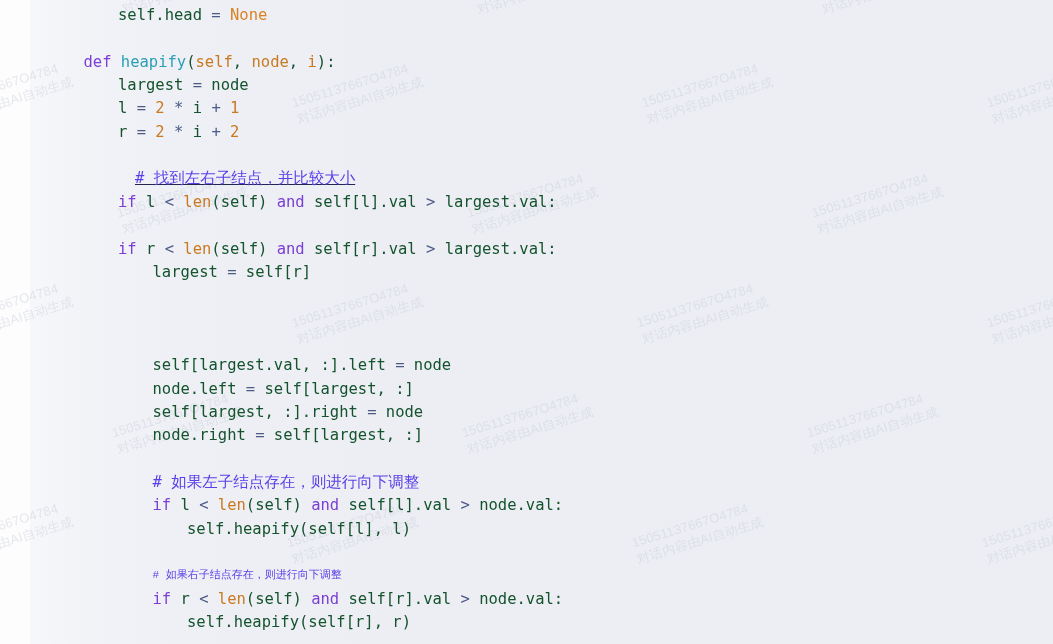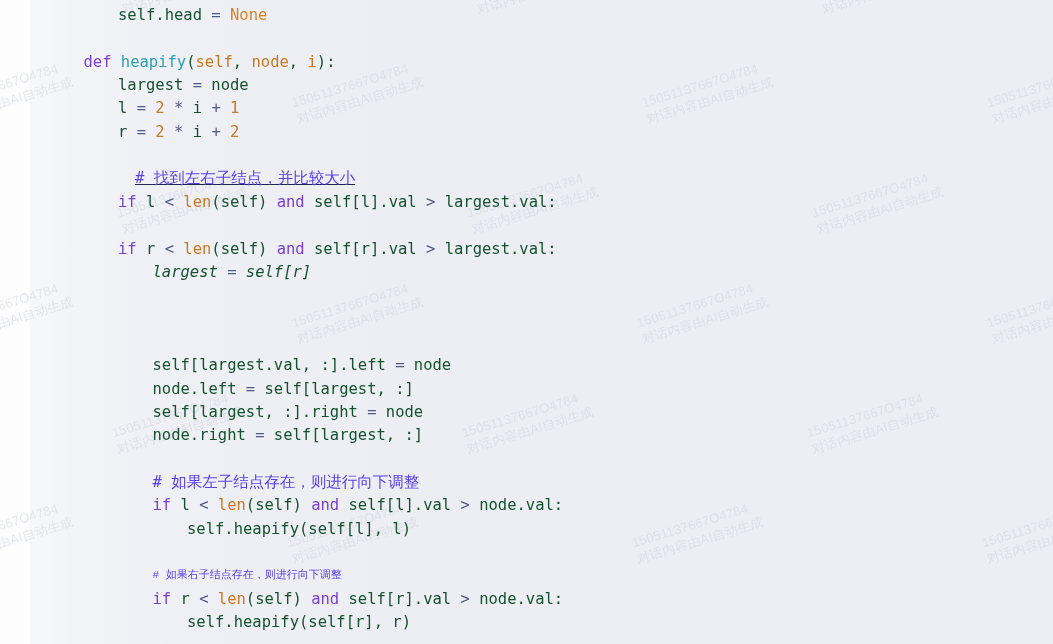--- a/index.html
+++ b/index.html
@@ -206,21 +206,21 @@
       <div class="line" style="position: absolute; left: 118px; top: 4px; font-size: 15.5px; line-height: 23.35px;"><span class="t-plain">self.head </span><span class="t-op">=</span><span class="t-plain"> </span><span class="t-const">None</span></div>
       <div class="line" style="position: absolute; left: 49px; top: 27.35px; font-size: 15.5px; line-height: 23.35px;">&nbsp;</div>
       <div class="line" style="position: absolute; left: 83.5px; top: 50.7px; font-size: 15.5px; line-height: 23.35px;"><span class="t-kw">def</span><span class="t-plain"> </span><span class="t-fn">heapify</span><span class="t-plain">(</span><span class="t-param">self</span><span class="t-plain">, </span><span class="t-param">node</span><span class="t-plain">, </span><span class="t-param">i</span><span class="t-plain">):</span></div>
       <div class="line" style="position: absolute; left: 118px; top: 74.05px; font-size: 15.5px; line-height: 23.35px;"><span class="t-plain">largest </span><span class="t-op">=</span><span class="t-plain"> node</span></div>
       <div class="line" style="position: absolute; left: 118px; top: 97.4px; font-size: 15.5px; line-height: 23.35px;"><span class="t-plain">l </span><span class="t-op">=</span><span class="t-plain"> </span><span class="t-num">2</span><span class="t-plain"> </span><span class="t-op">*</span><span class="t-plain"> i </span><span class="t-op">+</span><span class="t-plain"> </span><span class="t-num">1</span></div>
       <div class="line" style="position: absolute; left: 118px; top: 120.75px; font-size: 15.5px; line-height: 23.35px;"><span class="t-plain">r </span><span class="t-op">=</span><span class="t-plain"> </span><span class="t-num">2</span><span class="t-plain"> </span><span class="t-op">*</span><span class="t-plain"> i </span><span class="t-op">+</span><span class="t-plain"> </span><span class="t-num">2</span></div>
       <div class="line" style="position: absolute; left: 49px; top: 144.1px; font-size: 15.5px; line-height: 23.35px;">&nbsp;</div>
       <div class="line" style="position: absolute; left: 135px; top: 167.45px; font-size: 15.5px; line-height: 23.35px; text-decoration: underline;"><span class="t-comment"># 找到左右子结点，并比较大小</span></div>
       <div class="line" style="position: absolute; left: 118px; top: 190.8px; font-size: 15.5px; line-height: 23.35px;"><span class="t-kw">if</span><span class="t-plain"> l </span><span class="t-op">&lt;</span><span class="t-plain"> </span><span class="t-builtin">len</span><span class="t-plain">(self) </span><span class="t-kw">and</span><span class="t-plain"> self[l].val </span><span class="t-op">&gt;</span><span class="t-plain"> largest.val:</span></div>
       <div class="line" style="position: absolute; left: 118px; top: 237.5px; font-size: 15.5px; line-height: 23.35px;"><span class="t-kw">if</span><span class="t-plain"> r </span><span class="t-op">&lt;</span><span class="t-plain"> </span><span class="t-builtin">len</span><span class="t-plain">(self) </span><span class="t-kw">and</span><span class="t-plain"> self[r].val </span><span class="t-op">&gt;</span><span class="t-plain"> largest.val:</span></div>
-      <div class="line" style="position: absolute; left: 152.5px; top: 260.85px; font-size: 15.5px; line-height: 23.35px; font-style: italic;"><span class="t-plain">largest </span><span class="t-op">=</span><span class="t-plain"> self[r]</span></div>
+      <div class="line" style="position: absolute; left: 152.5px; top: 260.85px; font-size: 15.5px; line-height: 23.35px;"><span class="t-plain">largest </span><span class="t-op">=</span><span class="t-plain"> self[r]</span></div>
       <div class="line" style="position: absolute; left: 49px; top: 284.2px; font-size: 15.5px; line-height: 23.35px;">&nbsp;</div>
       <div class="line" style="position: absolute; left: 152.5px; top: 354.25px; font-size: 15.5px; line-height: 23.35px;"><span class="t-plain">self[largest.val, :].left </span><span class="t-op">=</span><span class="t-plain"> node</span></div>
       <div class="line" style="position: absolute; left: 152.5px; top: 377.6px; font-size: 15.5px; line-height: 23.35px;"><span class="t-plain">node.left </span><span class="t-op">=</span><span class="t-plain"> self[largest, :]</span></div>
       <div class="line" style="position: absolute; left: 152.5px; top: 400.95px; font-size: 15.5px; line-height: 23.35px;"><span class="t-plain">self[largest, :].right </span><span class="t-op">=</span><span class="t-plain"> node</span></div>
       <div class="line" style="position: absolute; left: 152.5px; top: 424.3px; font-size: 15.5px; line-height: 23.35px;"><span class="t-plain">node.right </span><span class="t-op">=</span><span class="t-plain"> self[largest, :]</span></div>
       <div class="line" style="position: absolute; left: 49px; top: 447.65px; font-size: 15.5px; line-height: 23.35px;">&nbsp;</div>
       <div class="line" style="position: absolute; left: 152.5px; top: 471px; font-size: 15.5px; line-height: 23.35px;"><span class="t-comment"># 如果左子结点存在，则进行向下调整</span></div>
       <div class="line" style="position: absolute; left: 152.5px; top: 494.35px; font-size: 15.5px; line-height: 23.35px;"><span class="t-kw">if</span><span class="t-plain"> l </span><span class="t-op">&lt;</span><span class="t-plain"> </span><span class="t-builtin">len</span><span class="t-plain">(self) </span><span class="t-kw">and</span><span class="t-plain"> self[l].val </span><span class="t-op">&gt;</span><span class="t-plain"> node.val:</span></div>
       <div class="line" style="position: absolute; left: 187px; top: 517.7px; font-size: 15.5px; line-height: 23.35px;"><span class="t-plain">self.heapify(self[l], l)</span></div>
       <div class="line" style="position: absolute; left: 49px; top: 541.05px; font-size: 15.5px; line-height: 23.35px;">&nbsp;</div>

